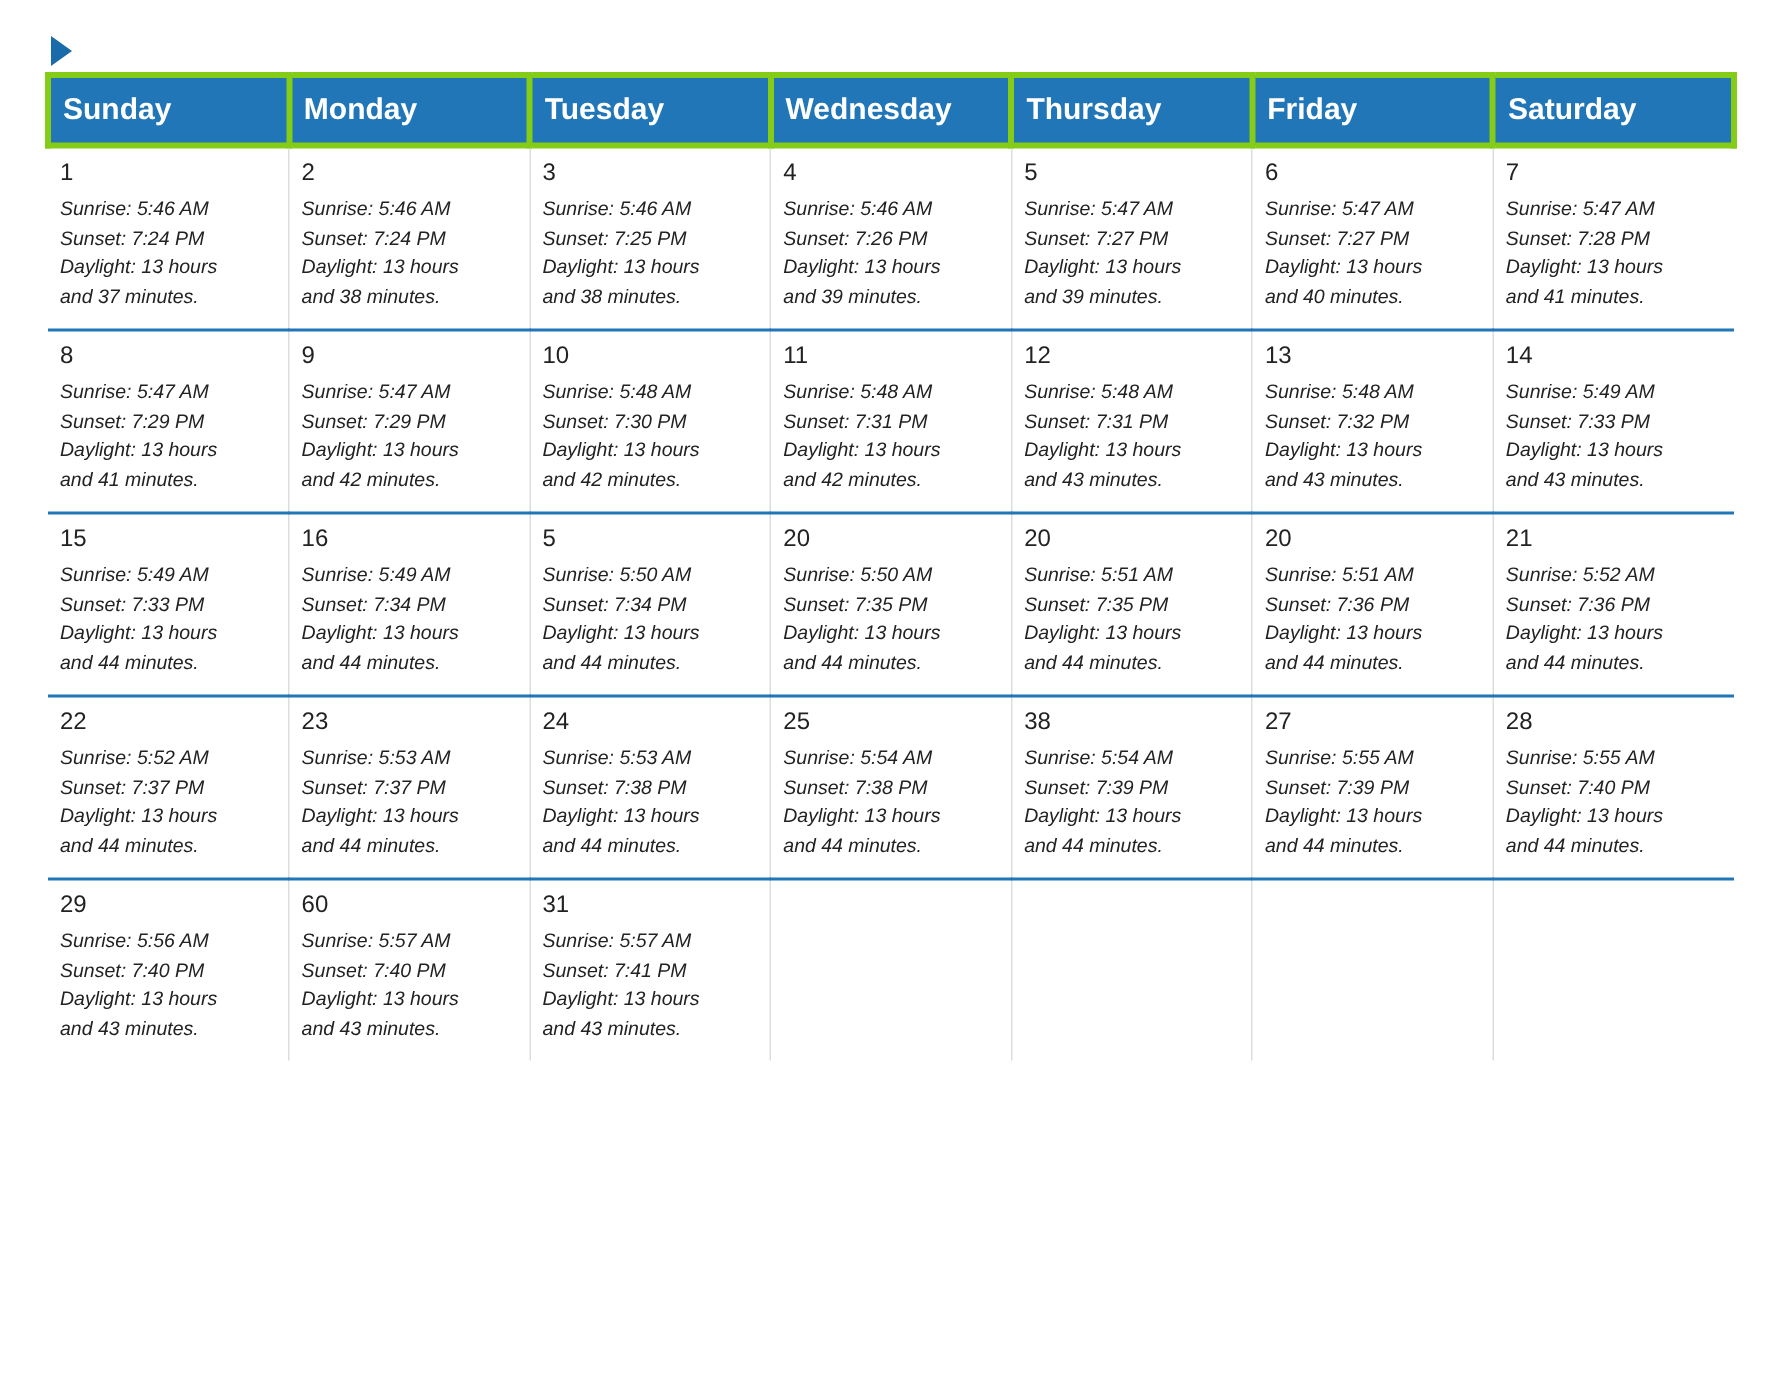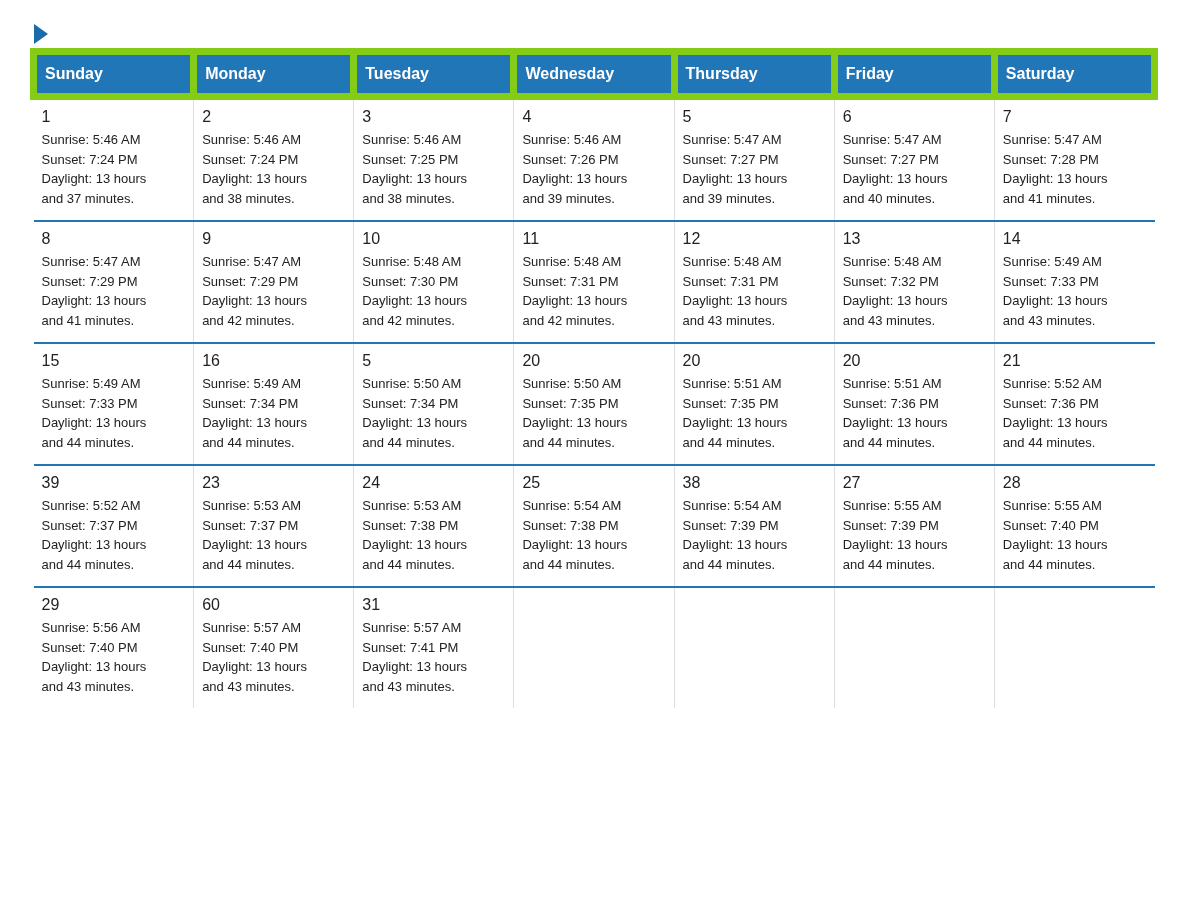--- a/index.html
+++ b/index.html
@@ -62,25 +62,25 @@
       margin-top: 4px;
     }
     table {
       width: 100%;
       border-collapse: collapse;
       margin-top: 10px;
     }
     thead tr th {
       background-color: #2176b8;
       color: #fff;
-      font-size: 16px;
+      font-size: 20px;
       font-weight: bold;
       padding: 10px 8px;
       text-align: left;
-      border: 7px solid #84cc16;
+      border: 4px solid #84cc16;
     }
     tbody tr {
       border-bottom: 2px solid #2176b8;
     }
     tbody tr td {
       vertical-align: top;
       padding: 8px 8px 12px 8px;
       font-size: 13px;
       color: #222;
       border-right: 1px solid #ddd;
@@ -92,20 +92,21 @@
     }
     .day-num {
       font-size: 16px;
       font-weight: normal;
       margin-bottom: 4px;
       display: block;
     }
     .day-info {
       font-size: 13px;
       line-height: 1.5;
+      font-style: italic;
     }
     tbody tr:last-child {
       border-bottom: none;
       margin-top: 44px;
     }
   </style>
 </head>
 <body>
 
 <div class="header-row">
@@ -325,21 +326,21 @@
           <div class="day-info">
             Sunrise: 5:52 AM<br>
             Sunset: 7:36 PM<br>
             Daylight: 13 hours<br>
             and 44 minutes.
           </div>
         </td>
       </tr>
       <tr>
         <td>
-          <span class="day-num">39</span>
+          <span class="day-num">22</span>
           <div class="day-info">
             Sunrise: 5:52 AM<br>
             Sunset: 7:37 PM<br>
             Daylight: 13 hours<br>
             and 44 minutes.
           </div>
         </td>
         <td>
           <span class="day-num">23</span>
           <div class="day-info">

